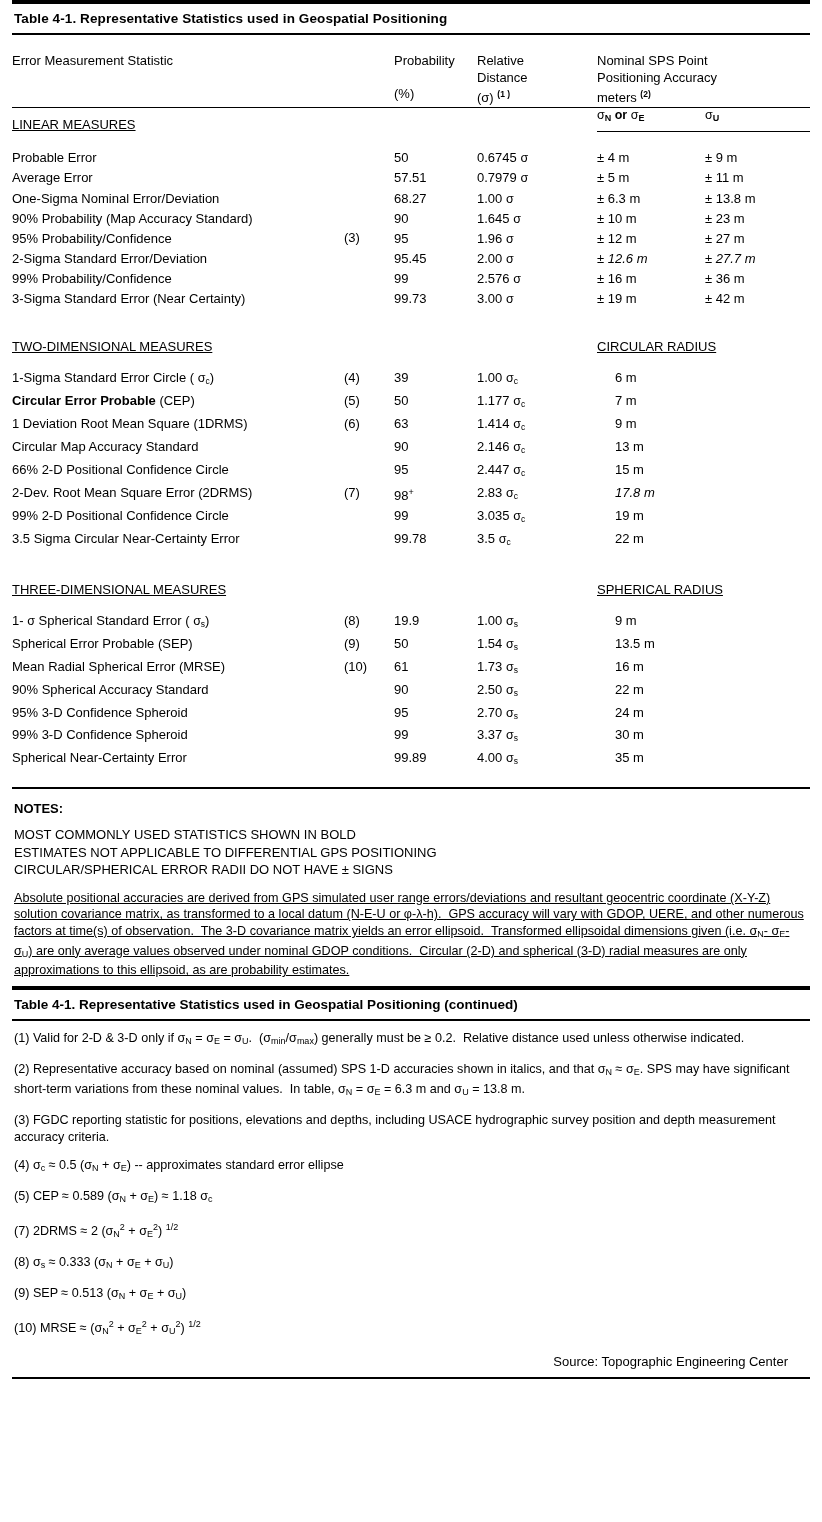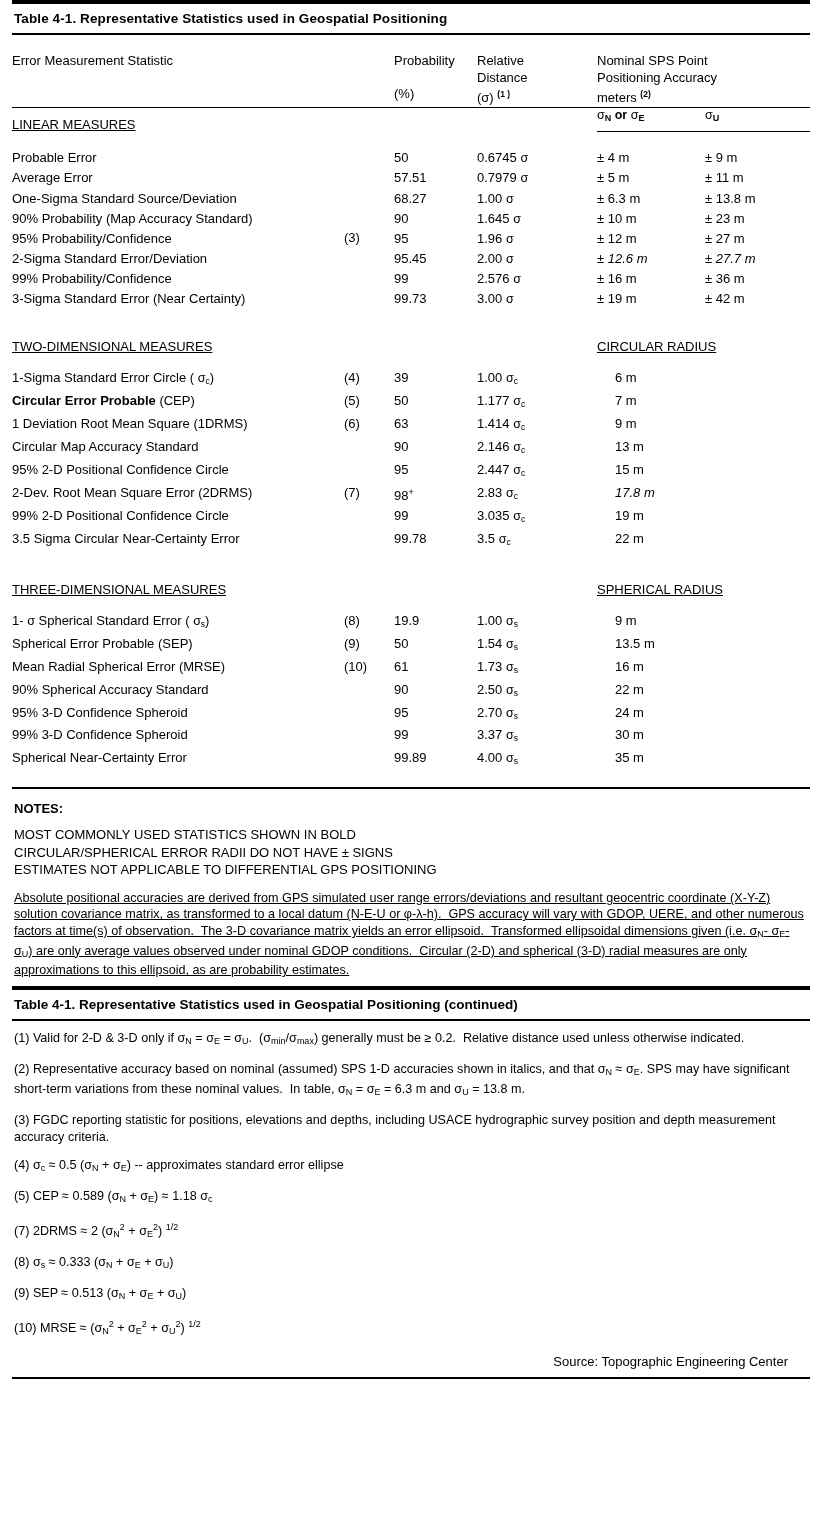--- a/index.html
+++ b/index.html
@@ -268,21 +268,21 @@
     </tr>
     <tr class="drow">
       <td>Average Error</td>
       <td class="note-cell"></td>
       <td>57.51</td>
       <td>0.7979 <span class="sig">σ</span></td>
       <td>± 5 m</td>
       <td>± 11 m</td>
     </tr>
     <tr class="drow">
-      <td class="b">One-Sigma Standard Source/Deviation</td>
+      <td class="b">One-Sigma Nominal Error/Deviation</td>
       <td class="note-cell"></td>
       <td>68.27</td>
       <td>1.00 <span class="sig">σ</span></td>
       <td>± 6.3 m</td>
       <td>± 13.8 m</td>
     </tr>
     <tr class="drow">
       <td>90% Probability (Map Accuracy Standard)</td>
       <td class="note-cell"></td>
       <td>90</td>
@@ -354,21 +354,21 @@
       <td colspan="2" style="padding-left:18px;">9 m</td>
     </tr>
     <tr class="drow">
       <td class="b">Circular Map Accuracy Standard</td>
       <td class="note-cell"></td>
       <td>90</td>
       <td>2.146 <span class="sig">σ</span><span class="sigsub">c</span></td>
       <td colspan="2" style="padding-left:18px;">13 m</td>
     </tr>
     <tr class="drow">
-      <td class="b">95% 2-D Positional Confidence Circle</td>
+      <td class="b">66% 2-D Positional Confidence Circle</td>
       <td class="note-cell"></td>
       <td>95</td>
       <td>2.447 <span class="sig">σ</span><span class="sigsub">c</span></td>
       <td colspan="2" style="padding-left:18px;">15 m</td>
     </tr>
     <tr class="drow">
       <td class="b">2-Dev. Root Mean Square Error (2DRMS)</td>
       <td class="note-cell">(7)</td>
       <td>98<span class="plus">+</span></td>
       <td>2.83 <span class="sig">σ</span><span class="sigsub">c</span></td>
@@ -451,22 +451,22 @@
           <td colspan="6"></td>
         </tr>
   </tbody>
     </table>
 
   <div class="rule-med"></div>
 
   <div class="notes-title">NOTES:</div>
   <div class="notes-lines">
     <div>MOST COMMONLY USED STATISTICS SHOWN IN BOLD</div>
+    <div>ESTIMATES NOT APPLICABLE TO DIFFERENTIAL GPS POSITIONING</div>
     <div>CIRCULAR/SPHERICAL ERROR RADII DO NOT HAVE ± SIGNS</div>
-    <div>ESTIMATES NOT APPLICABLE TO DIFFERENTIAL GPS POSITIONING</div>
   </div>
   <div class="notes-para">
     Absolute positional accuracies are derived from GPS simulated user range errors/deviations and resultant geocentric
     coordinate (X-Y-Z) solution covariance matrix, as transformed to a local datum (N-E-U or φ-λ-h).&nbsp; GPS accuracy will vary
     with GDOP, UERE, and other numerous factors at time(s) of observation.&nbsp; The 3-D covariance matrix yields an error
     ellipsoid.&nbsp; Transformed ellipsoidal dimensions given (i.e. σ<span class="subn">N</span>- σ<span class="subn">E</span>- σ<span class="subn">U</span>) are only average values observed under nominal
     GDOP conditions.&nbsp; Circular (2-D) and spherical (3-D) radial measures are only approximations to this ellipsoid, as are
     probability estimates.
   </div>
 

